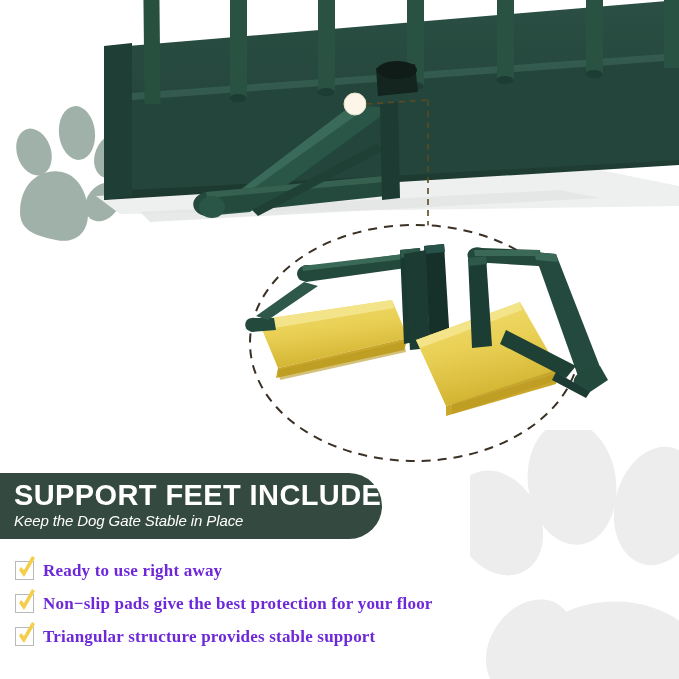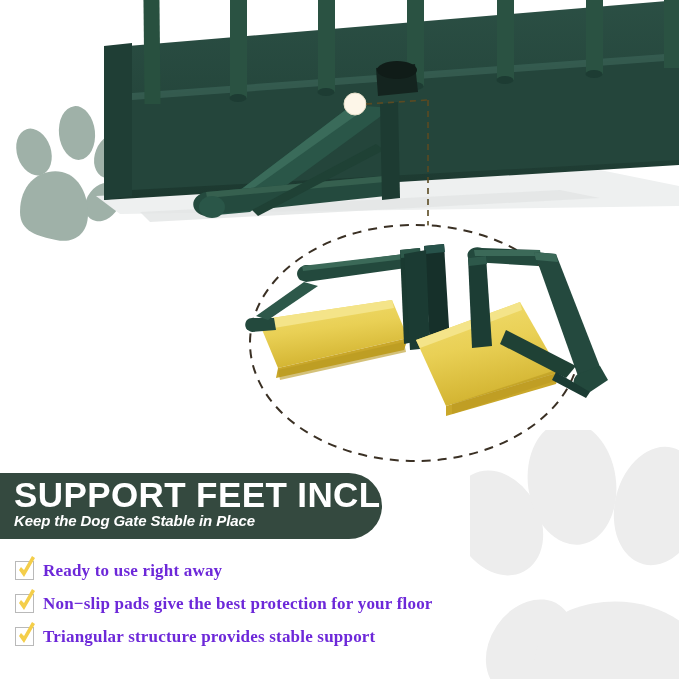--- a/index.html
+++ b/index.html
@@ -32,30 +32,30 @@
     top: 473px;
     width: 396px;
     height: 66px;
     background: #34493f;
     border-radius: 0 33px 33px 0;
     box-sizing: border-box;
     padding: 7px 0 0 28px;
   }
   #banner-title {
     color: #ffffff;
-    font-size: 35px;
+    font-size: 29px;
     font-weight: bold;
     letter-spacing: 0.4px;
     line-height: 30px;
     white-space: nowrap;
   }
   #banner-sub {
     color: #ffffff;
     font-size: 15px;
-    font-weight: bold;
+    font-weight: normal;
     font-style: italic;
     line-height: 20px;
     letter-spacing: -0.1px;
     white-space: nowrap;
     margin-top: 1px;
   }
 
   
   #bullets {
     position: absolute;

